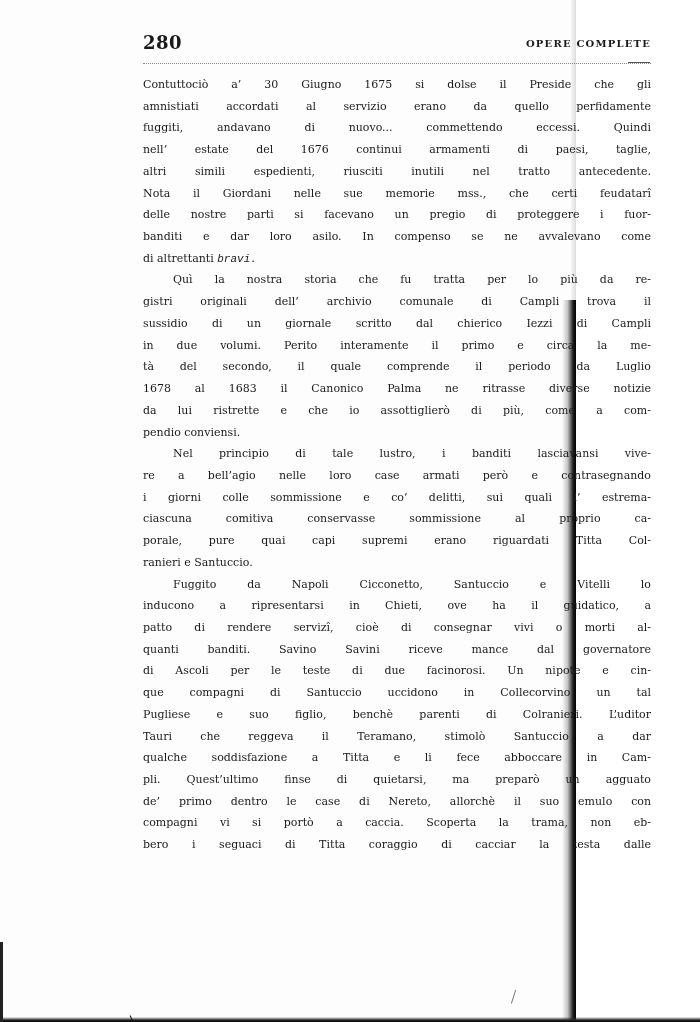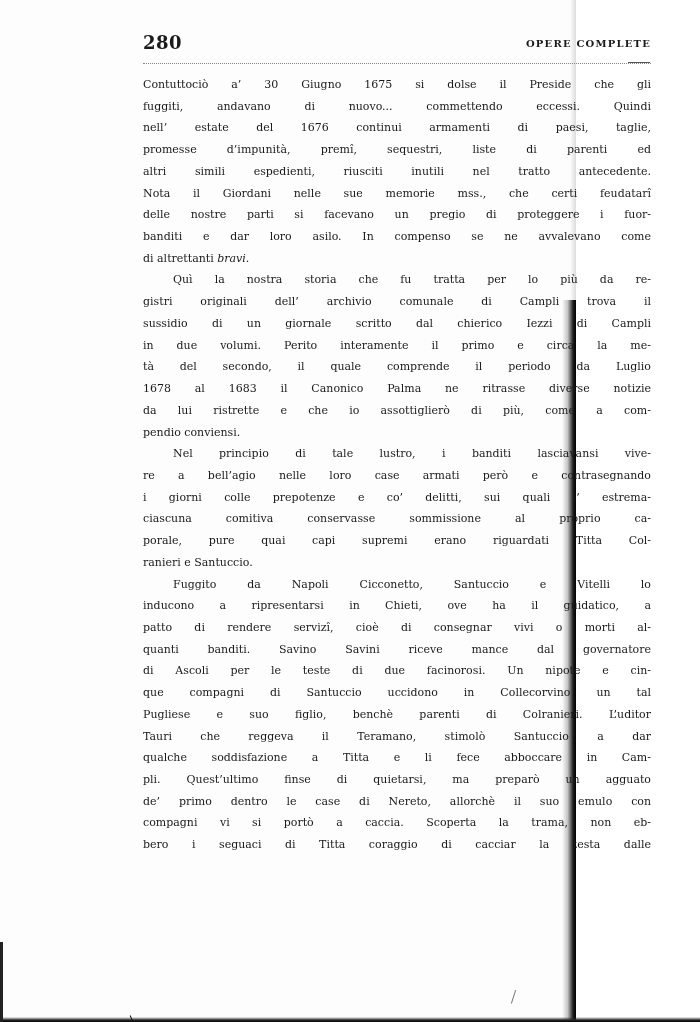--- a/index.html
+++ b/index.html
@@ -135,20 +135,21 @@
     overflow: visible;
   }
   .line.last {
     text-align-last: left;
   }
   .line.indent {
     padding-left: 30px;
   }
   .italic {
     font-style: italic;
+    font-family: Liberation Mono, monospace;
   }
 </style>
 </head>
 <body>
 
 <div class="page">
   <div class="edge-right-top"></div>
   <div class="edge-right"></div>
   <div class="edge-bottom"></div>
   <div class="edge-left-bottom"></div>
@@ -157,39 +158,39 @@
 
   <div class="header">
     <span class="page-number">280</span>
     <span class="running-head">OPERE COMPLETE</span>
   </div>
   <div class="header-rule"></div>
   <div class="header-rule-end"></div>
 
   <div class="body-text" id="body-text">
       <span class="line"><span>Contuttociò a’ 30 Giugno 1675 si dolse il Preside che gli</span></span>
+      <span class="line"><span>amnistiati accordati al servizio erano da quello perfidamente</span></span>
       <span class="line"><span>fuggiti, andavano di nuovo... commettendo eccessi. Quindi</span></span>
       <span class="line"><span>nell’ estate del 1676 continui armamenti di paesi, taglie,</span></span>
-      <span class="line"><span>promesse d’impunità, premî, sequestri, liste di parenti ed</span></span>
       <span class="line"><span>altri simili espedienti, riusciti inutili nel tratto antecedente.</span></span>
       <span class="line"><span>Nota il Giordani nelle sue memorie mss., che certi feudatarî</span></span>
       <span class="line"><span>delle nostre parti si facevano un pregio di proteggere i fuor-</span></span>
       <span class="line"><span>banditi e dar loro asilo. In compenso se ne avvalevano come</span></span>
       <span class="line last"><span>di altrettanti </span><span class="italic">bravi.</span></span>
       <span class="line indent"><span>Quì la nostra storia che fu tratta per lo più da re-</span></span>
       <span class="line"><span>gistri originali dell’ archivio comunale di Campli trova il</span></span>
       <span class="line"><span>sussidio di un giornale scritto dal chierico Iezzi di Campli</span></span>
       <span class="line"><span>in due volumi. Perito interamente il primo e circa la me-</span></span>
       <span class="line"><span>tà del secondo, il quale comprende il periodo da Luglio</span></span>
       <span class="line"><span>1678 al 1683 il Canonico Palma ne ritrasse diverse notizie</span></span>
       <span class="line"><span>da lui ristrette e che io assottiglierò di più, come a com-</span></span>
       <span class="line last"><span>pendio conviensi.</span></span>
       <span class="line indent"><span>Nel principio di tale lustro, i banditi lasciavansi vive-</span></span>
       <span class="line"><span>re a bell’agio nelle loro case armati però e contrasegnando</span></span>
-      <span class="line"><span>i giorni colle prepotenze e co’ delitti, sui quali l’ estrema-</span></span>
+      <span class="line"><span>i giorni colle sommissione e co’ delitti, sui quali l’ estrema-</span></span>
       <span class="line"><span>ciascuna comitiva conservasse sommissione al proprio ca-</span></span>
       <span class="line"><span>porale, pure quai capi supremi erano riguardati Titta Col-</span></span>
       <span class="line last"><span>ranieri e Santuccio.</span></span>
       <span class="line indent"><span>Fuggito da Napoli Cicconetto, Santuccio e Vitelli lo</span></span>
       <span class="line"><span>inducono a ripresentarsi in Chieti, ove ha il guidatico, a</span></span>
       <span class="line"><span>patto di rendere servizî, cioè di consegnar vivi o morti al-</span></span>
       <span class="line"><span>quanti banditi. Savino Savini riceve mance dal governatore</span></span>
       <span class="line"><span>di Ascoli per le teste di due facinorosi. Un nipote e cin-</span></span>
       <span class="line"><span>que compagni di Santuccio uccidono in Collecorvino un tal</span></span>
       <span class="line"><span>Pugliese e suo figlio, benchè parenti di Colranieri. L’uditor</span></span>

